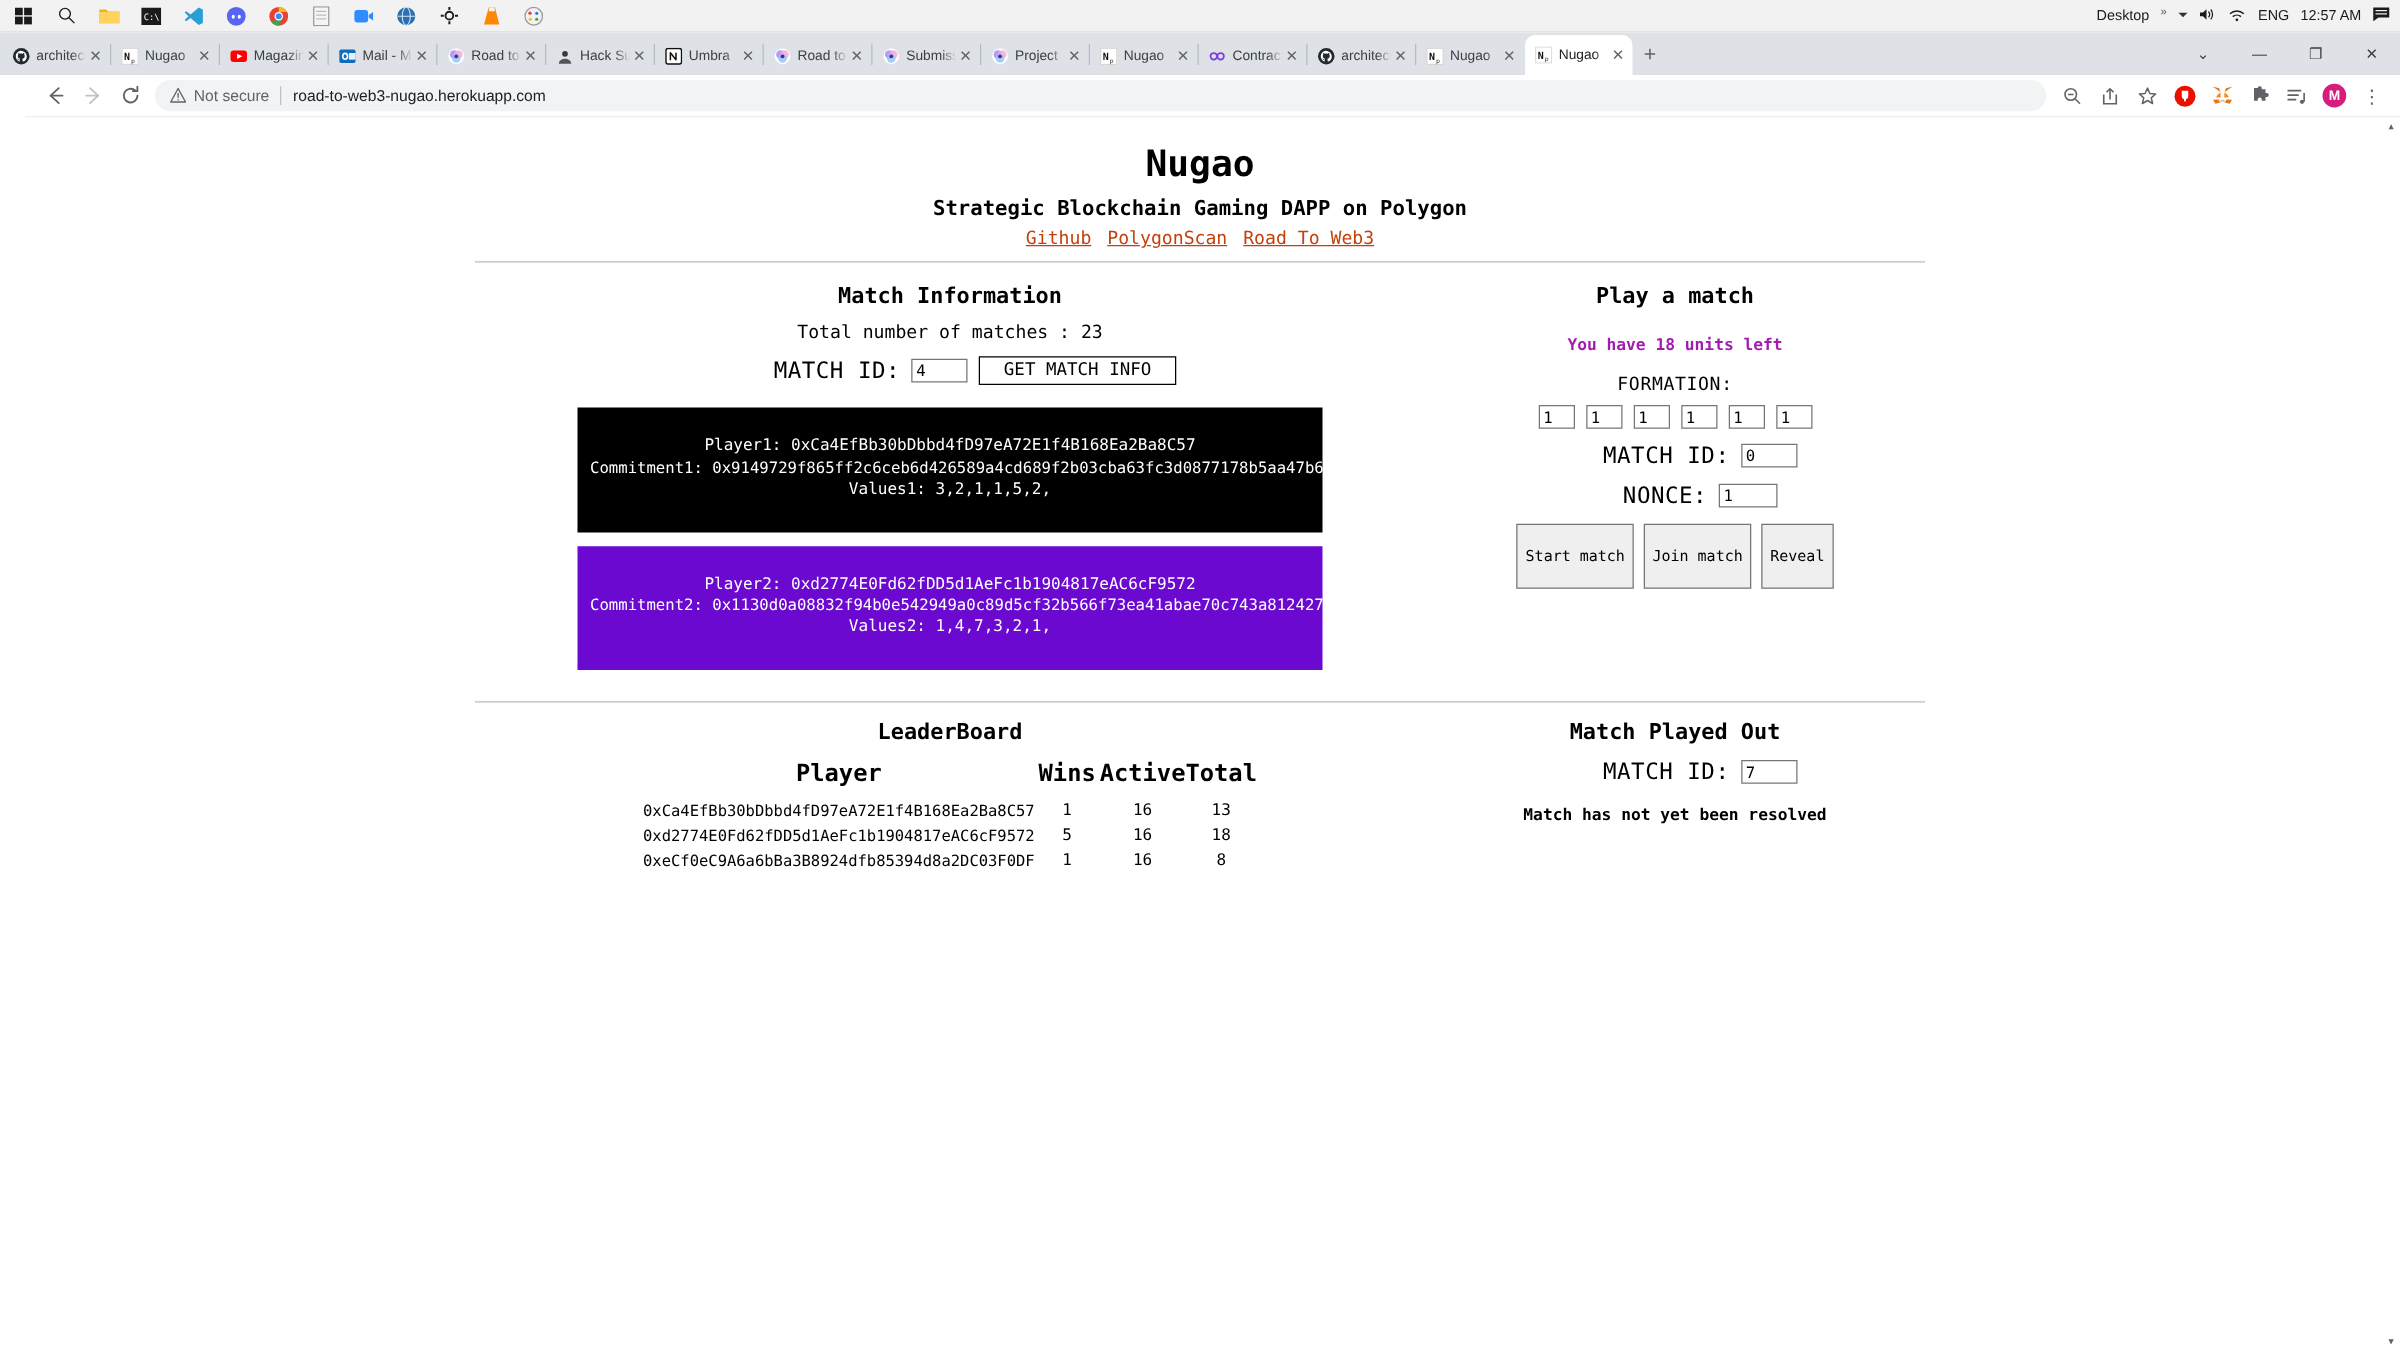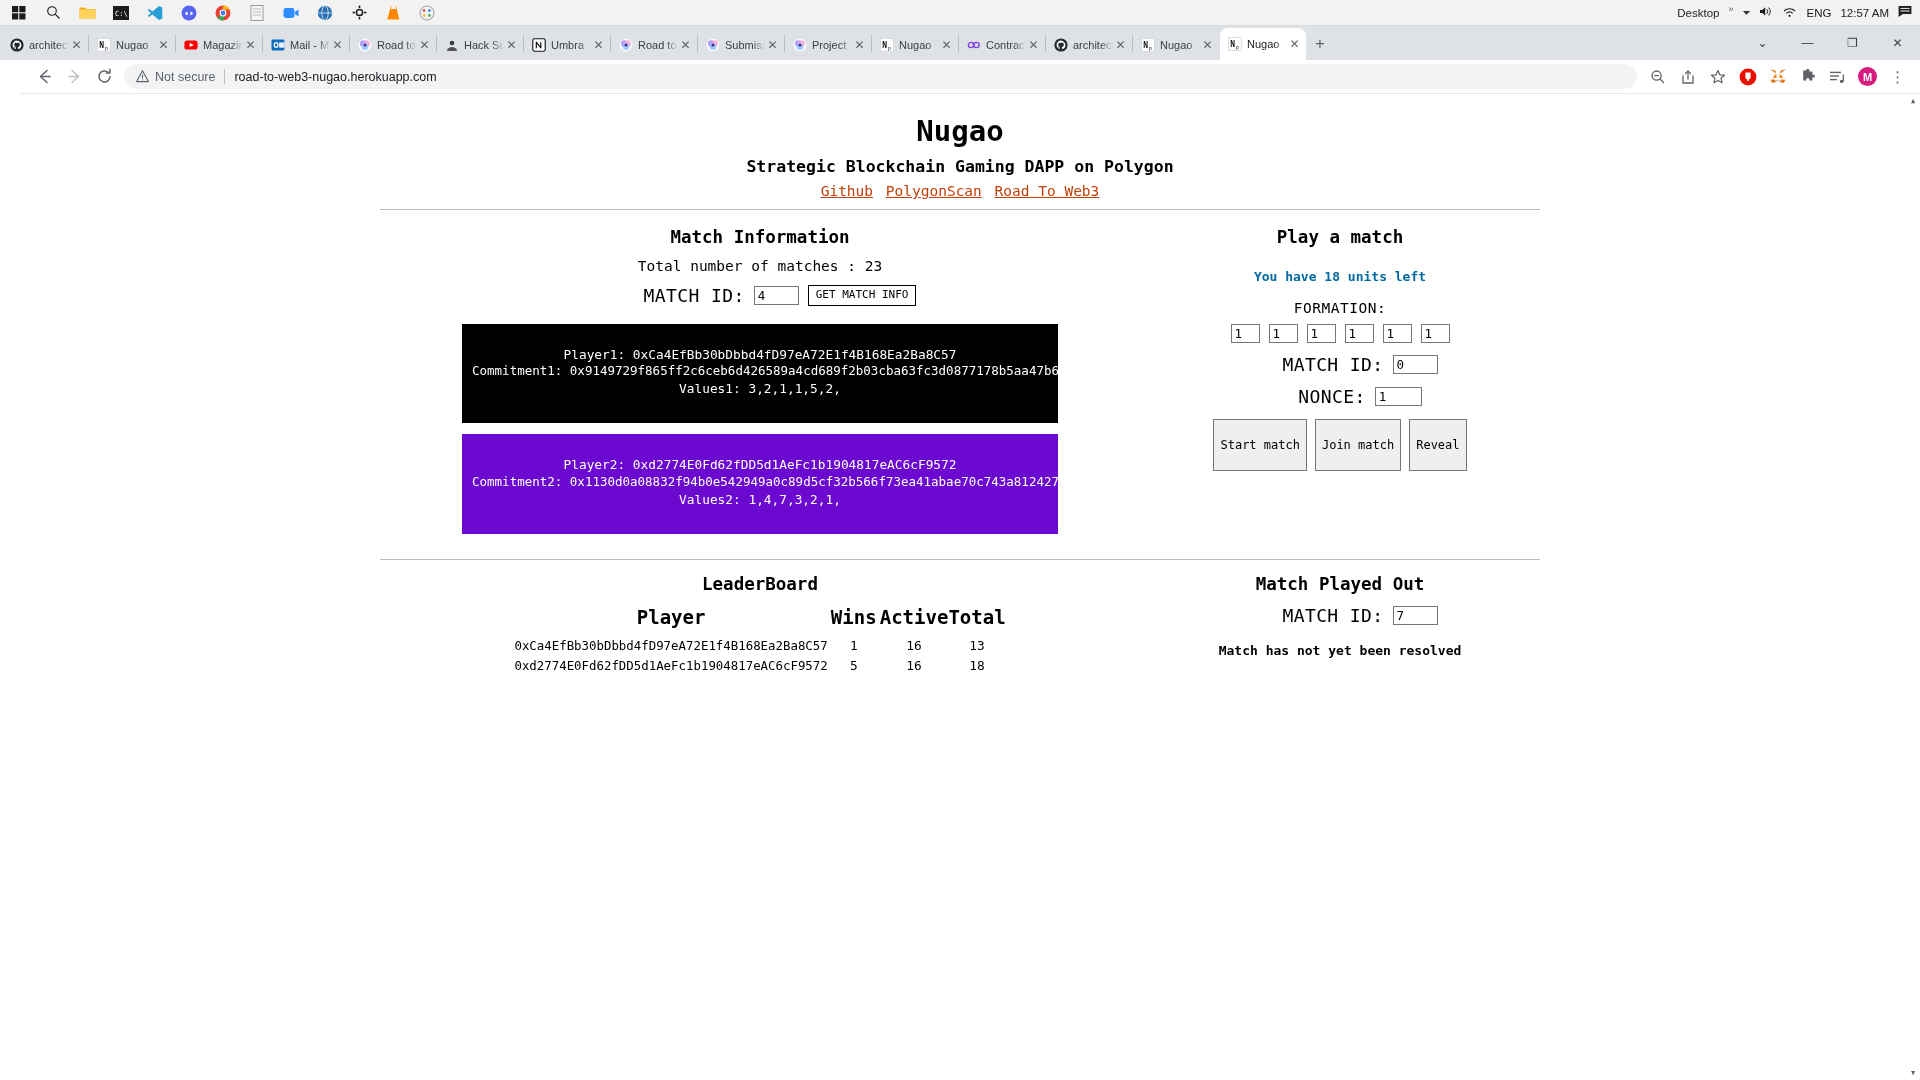--- a/index.html
+++ b/index.html
@@ -213,21 +213,21 @@
     text-align: center;
     font-size: 14.5px;
     margin-top: 11px;
     color: #000;
   }
   .bold-line {
     text-align: center;
     font-size: 13px;
     font-weight: bold;
     margin-top: 22px;
-    color: #0369a1;
+    color: #a21caf;
   }
   .field-row {
     display: flex; align-items: center; justify-content: center;
     gap: 9px;
     margin-top: 11px;
   }
   .field-label {
     font-size: 18px; color: #000; letter-spacing: 0.4px; margin-left: 40px;
   }
   input.txt {
@@ -236,22 +236,22 @@
     height: 19px;
     padding: 1px 3px;
     border: 1px solid #767676;
     background: #fff;
     color: #000;
   }
   input.w-mid { width: 45px; }
   input.w-nonce { width: 47px; }
   button.btn {
     font-family: "DejaVu Sans Mono", "Liberation Mono", monospace;
-    font-size: 11px;
-    padding: 3px 7px;
+    font-size: 14px;
+    padding: 3px 19px;
     border: 1px solid #000;
     background: #ffffff;
     color: #000;
     line-height: 1.1;
   }
   button.btn-grey {
     font-family: "DejaVu Sans Mono", "Liberation Mono", monospace;
     font-size: 12px;
     padding: 18px 6px;
     border: 1px solid #767676;
@@ -834,20 +834,26 @@
                 <td>1</td>
                 <td>16</td>
                 <td>13</td>
               </tr>
               <tr>
                 <td class="addr">0xd2774E0Fd62fDD5d1AeFc1b1904817eAC6cF9572</td>
                 <td>5</td>
                 <td>16</td>
                 <td>18</td>
               </tr>
+              <tr>
+                <td class="addr">0xeCf0eC9A6a6bBa3B8924dfb85394d8a2DC03F0DF</td>
+                <td>1</td>
+                <td>16</td>
+                <td>8</td>
+              </tr>
             </tbody>
         </table>
       </div>
 
       <div class="col-right">
         <div class="section-title" style="margin-top:14px;">Match Played Out</div>
         <div class="mpo-row">
           <span class="field-label">MATCH ID:</span>
           <input class="txt w-mid" type="text" value="7" style="">
         </div>

